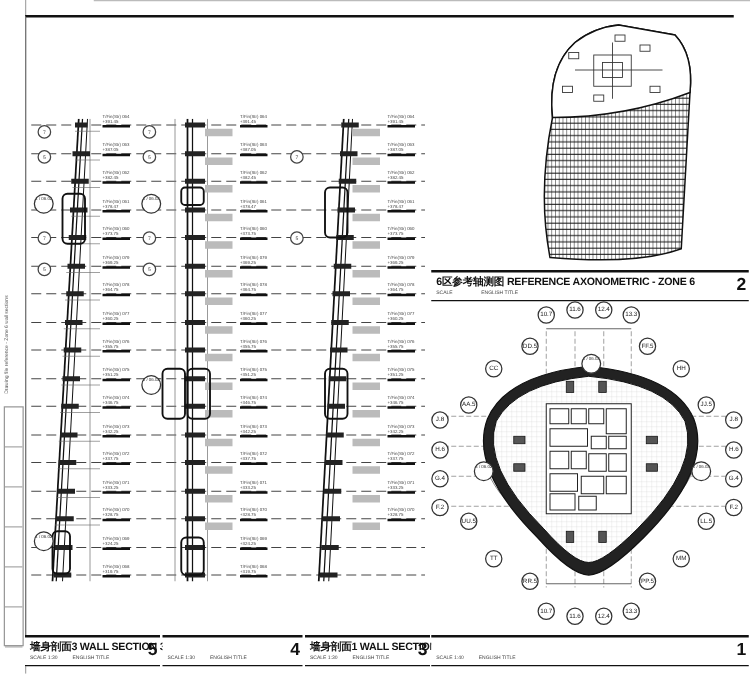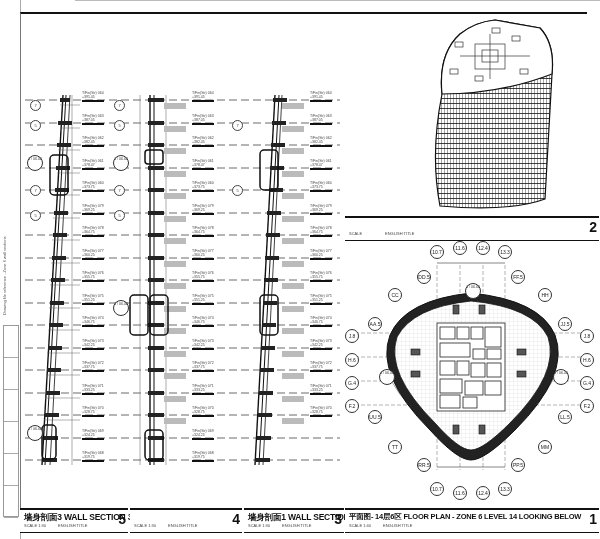--- a/index.html
+++ b/index.html
@@ -393,20 +393,21 @@
     <line x1="70" y1="20" x2="70" y2="65"></line>
     <rect x="35" y="28" width="8" height="5"></rect>
       <rect x="92" y="22" width="8" height="5"></rect>
     <rect x="30" y="55" width="8" height="5"></rect>
       <rect x="100" y="55" width="8" height="5"></rect>
     <rect x="72" y="14" width="8" height="5"></rect>
       <rect x="55" y="62" width="8" height="5"></rect>
   </g>
 </svg>
 <div class="title-block" style="left:345px;top:216px;width:254px;">
+  <span class="ttl"><span>6区参考轴测图</span> <span>REFERENCE AXONOMETRIC - ZONE 6</span></span>
   <span class="scale">SCALE</span>
   <span class="sub" style="left:40px">ENGLISH TITLE</span>
   <span class="num">2</span>
 </div>
 
 <svg style="position:absolute;left:345px;top:245px" width="255" height="245" viewBox="0 0 255 245">
   <defs>
     <pattern id="fineGrid" width="4" height="4" patternUnits="userSpaceOnUse">
       <rect width="4" height="4" fill="#fff"></rect>
       <path d="M4 0 L0 0 0 4" fill="none" stroke="#ccc" stroke-width="0.4"></path>
@@ -513,17 +514,16 @@
   <span class="sub" style="left:38px">ENGLISH TITLE</span>
   <span class="num">4</span>
 </div>
 <div class="title-block" style="left:244px;top:508px;width:100px;">
   <span class="ttl"><span>墙身剖面</span><span>1 WALL SECTION 1</span></span>
   <span class="scale">SCALE 1:30</span>
   <span class="sub" style="left:38px">ENGLISH TITLE</span>
   <span class="num">3</span>
 </div>
 <div class="title-block" style="left:345px;top:508px;width:254px;">
-  <span class="ttl" style="font-size:7.5px"><span>平面图</span><span>- 14层6区 FLOOR PLAN - ZONE 6 LEVEL 14 LOOKING BELOW</span></span>
   <span class="scale">SCALE 1:40</span>
   <span class="sub" style="left:38px">ENGLISH TITLE</span>
   <span class="num">1</span>
 </div>
 
 </body></html>

